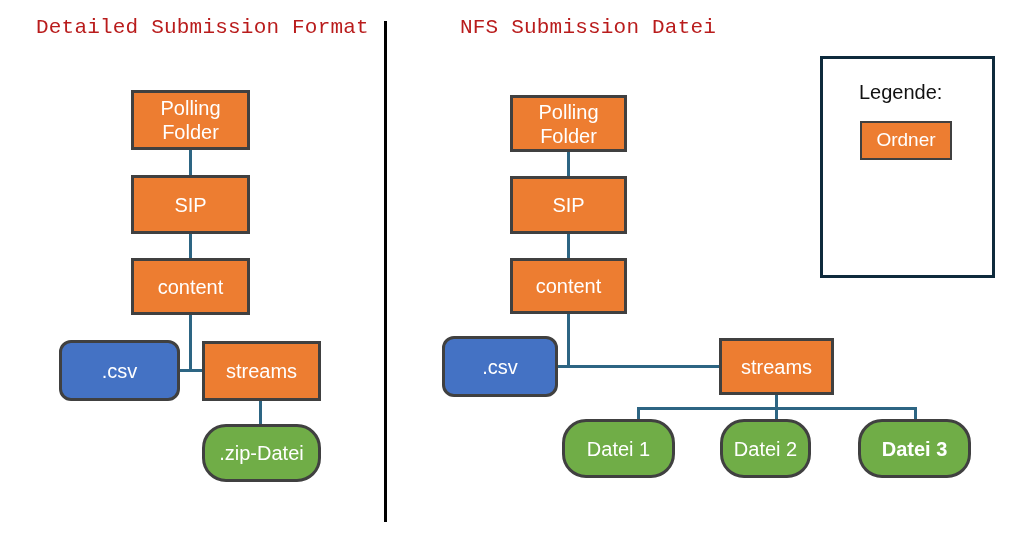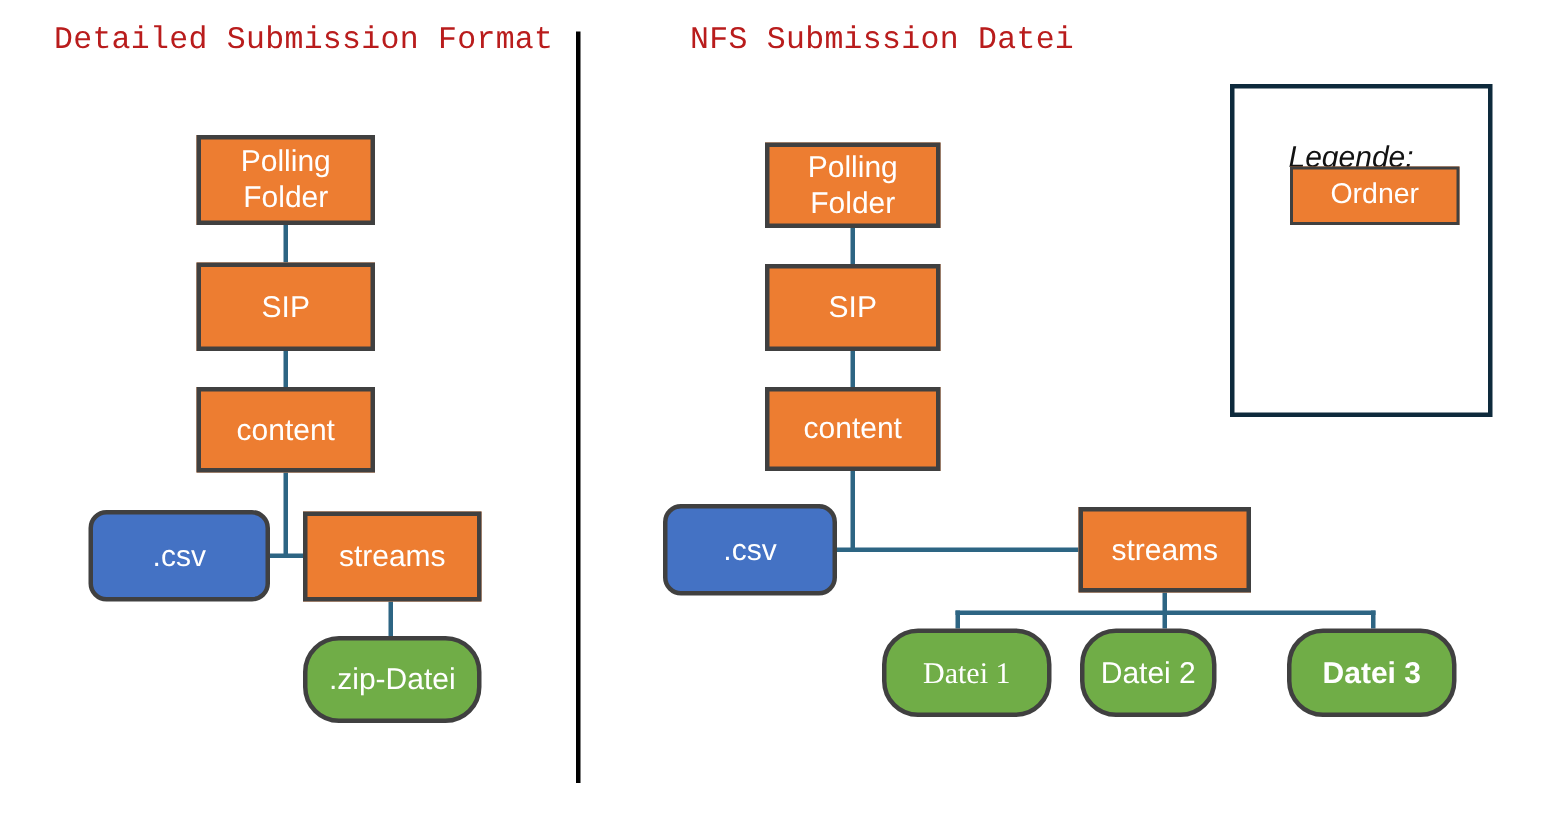--- a/index.html
+++ b/index.html
@@ -56,20 +56,20 @@
 <div class="connector" style="left:775px;top:395px;width:3px;height:24px;"></div>
 <div class="connector" style="left:637px;top:407px;width:280px;height:3px;"></div>
 <div class="connector" style="left:637px;top:407px;width:3px;height:12px;"></div>
 <div class="connector" style="left:914px;top:407px;width:3px;height:12px;"></div>
 
 <div class="box folder" style="left:510px;top:95px;width:117px;height:57px;">Polling Folder</div>
 <div class="box folder" style="left:510px;top:176px;width:117px;height:58px;">SIP</div>
 <div class="box folder" style="left:510px;top:258px;width:117px;height:56px;">content</div>
 <div class="box csvbox" style="left:442px;top:336px;width:116px;height:61px;">.csv</div>
 <div class="box folder" style="left:719px;top:338px;width:115px;height:57px;">streams</div>
-<div class="box payload" style="left:588px;top:419px;width:113px;height:59px;font-family:Liberation Serif, serif;">Datei 1</div>
+<div class="box payload" style="left:562px;top:419px;width:113px;height:59px;">Datei 1</div>
 <div class="box payload" style="left:720px;top:419px;width:91px;height:59px;">Datei 2</div>
 <div class="box payload" style="left:858px;top:419px;width:113px;height:59px;font-weight:bold;">Datei 3</div>
 
 <div class="legend" style="left:820px;top:56px;width:175px;height:222px;">
-  <div class="legend-title" style="left:36px;top:35px;font-style:italic;">Legende:</div>
-  <div class="box folder" style="left:37px;top:52px;width:113px;height:39px;">Ordner</div>
+  <div class="legend-title" style="left:36px;top:22px;">Legende:</div>
+  <div class="box folder" style="left:37px;top:62px;width:92px;height:39px;">Ordner</div>
 </div>
 
 </body></html>

